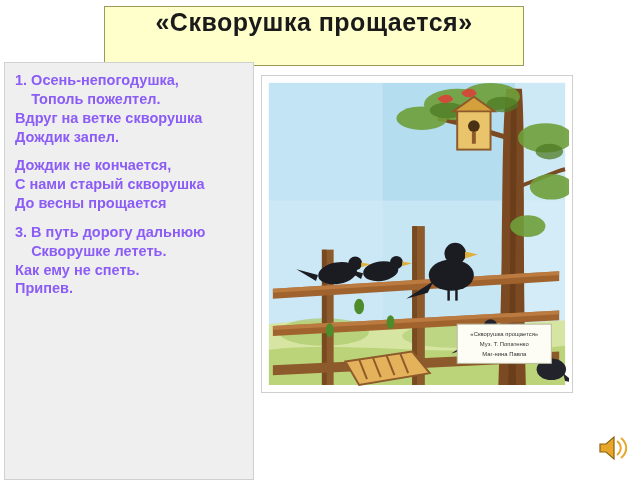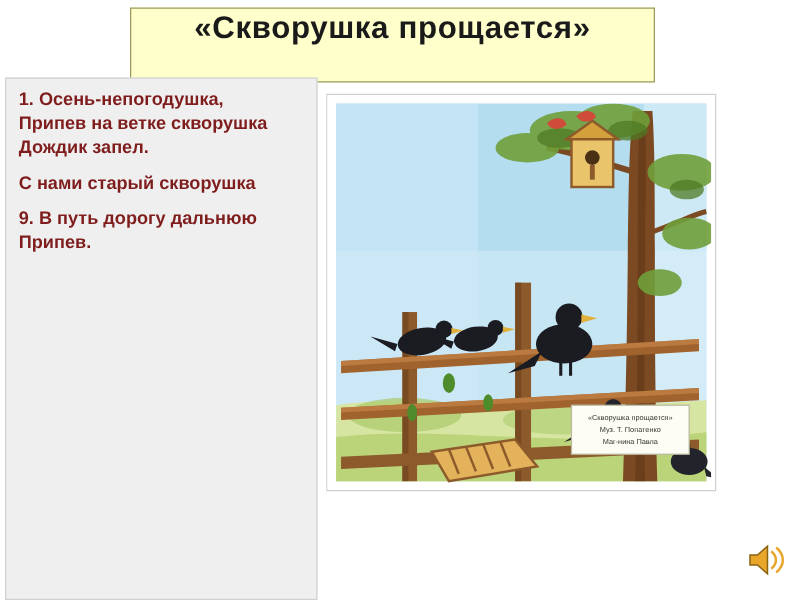--- a/index.html
+++ b/index.html
@@ -53,21 +53,21 @@
     height: 418px;
     background: #efefef;
     border: 1px solid #d0d0d0;
     box-sizing: border-box;
     padding: 8px 6px 0 10px;
     overflow: hidden;
   }
   .lyric-line {
     font-size: 14.5px;
     font-weight: bold;
-    color: #7f1d1d;
+    color: #8b5cf6;
     line-height: 1.30;
     white-space: pre-wrap;
     margin: 0;
   }
   .lyric-line.blank {
     height: 10px;
   }
 
   
   #picture {
@@ -97,26 +97,31 @@
 </head>
 <body>
 
 <div id="slide">
 
   <div id="title-box"></div>
   <div id="title-text">«Скворушка прощается»</div>
 
   <div id="lyrics-panel">
     <p class="lyric-line">1. Осень-непогодушка,</p>
-    <p class="lyric-line">Припев на ветке скворушка</p>
+    <p class="lyric-line">    Тополь пожелтел.</p>
+    <p class="lyric-line">Вдруг на ветке скворушка</p>
     <p class="lyric-line">Дождик запел.</p>
     <p class="lyric-line blank"></p>
+    <p class="lyric-line">Дождик не кончается,</p>
     <p class="lyric-line">С нами старый скворушка</p>
+    <p class="lyric-line">До весны прощается</p>
     <p class="lyric-line blank"></p>
-    <p class="lyric-line">9. В путь дорогу дальнюю</p>
+    <p class="lyric-line">3. В путь дорогу дальнюю</p>
+    <p class="lyric-line">    Скворушке лететь.</p>
+    <p class="lyric-line">Как ему не спеть.</p>
     <p class="lyric-line">Припев.</p>
     <p class="lyric-line blank"></p>
     <p class="lyric-line"></p>
   </div>
 
   <div id="picture">
     <svg id="picture-art" viewBox="0 0 310 316" preserveAspectRatio="none">
 
       <rect x="0" y="0" width="310" height="316" fill="#ffffff"></rect>
       <rect x="4" y="4" width="302" height="308" fill="#c7e6f4"></rect>

